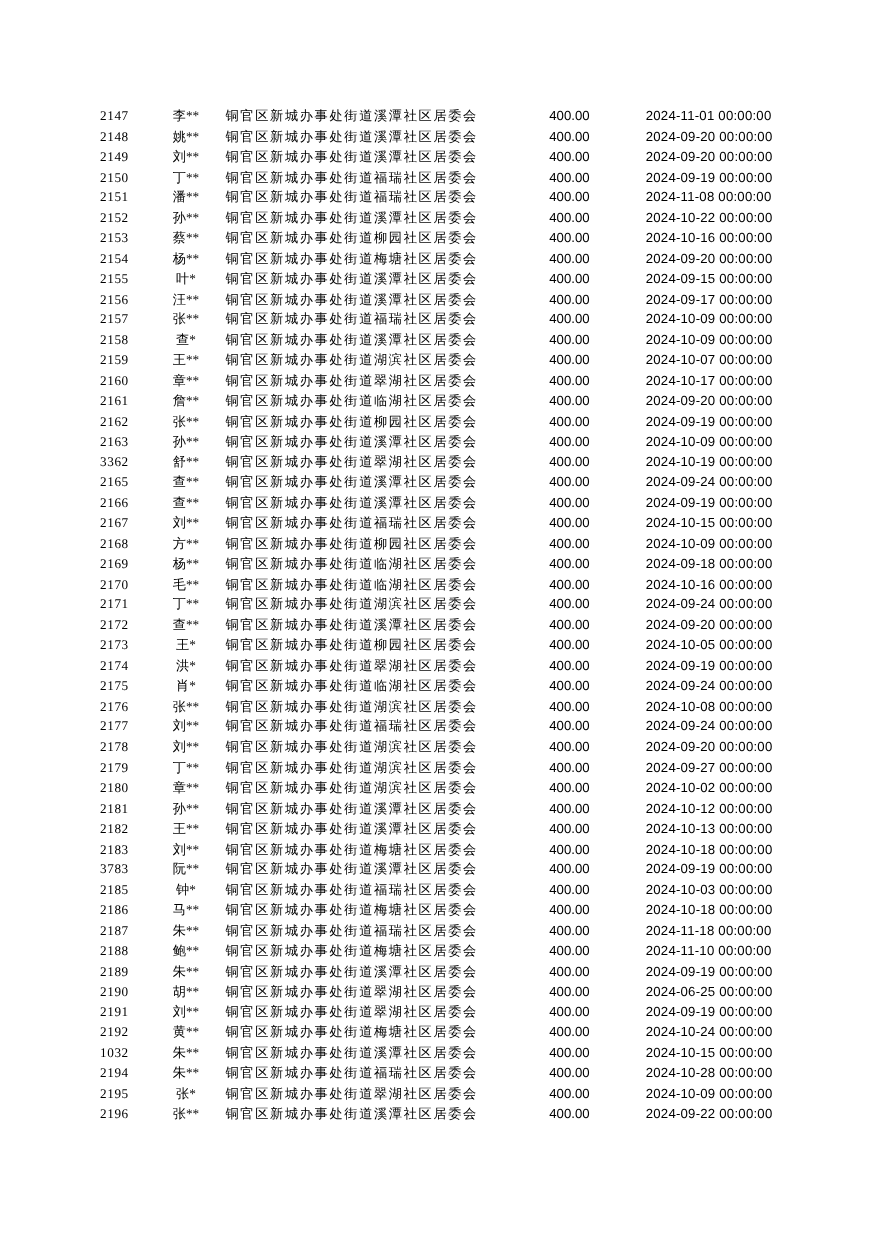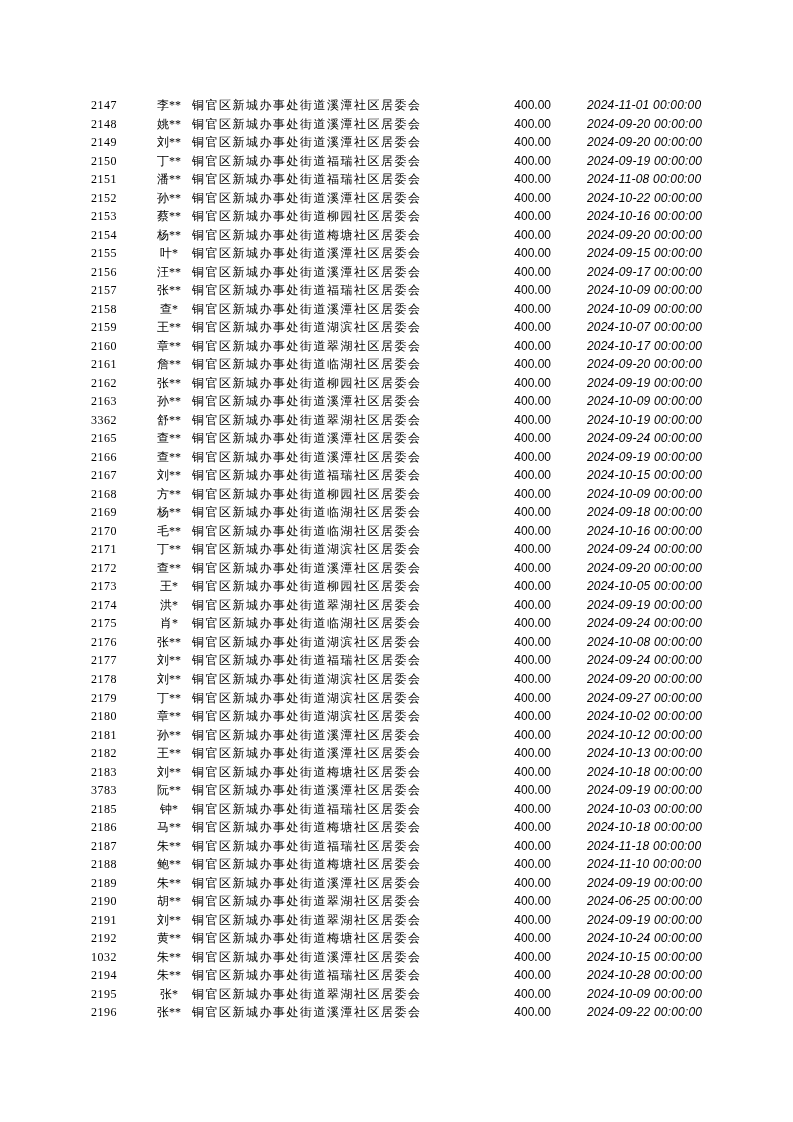--- a/index.html
+++ b/index.html
@@ -42,37 +42,36 @@
     letter-spacing: 0.5px;
     font-family: "Liberation Serif", "DejaVu Serif", serif;
   }
   .c-name {
     left: 137px;
     width: 64px;
     text-align: center;
     font-family: "Liberation Serif", "DejaVu Serif", serif;
   }
   .c-org {
-    left: 192px;
+    left: 205px;
     width: 240px;
     letter-spacing: 1.5px;
     font-family: Liberation Sans, sans-serif;
   }
   .c-amt {
-    left: 431px;
+    left: 416px;
     width: 120px;
     text-align: right;
     font-family: "Liberation Sans", "DejaVu Sans", sans-serif;
   }
   .c-time {
     left: 587px;
     width: 130px;
     letter-spacing: 0.2px;
     font-family: "Liberation Sans", "DejaVu Sans", sans-serif;
-    font-style: italic;
   }
 </style>
 </head>
 <body>
 
 <div class="page">
   <div class="rows" id="rows-container">
       <div class="row">
         <span class="cell c-no">2147</span>
         <span class="cell c-name">李**</span>

